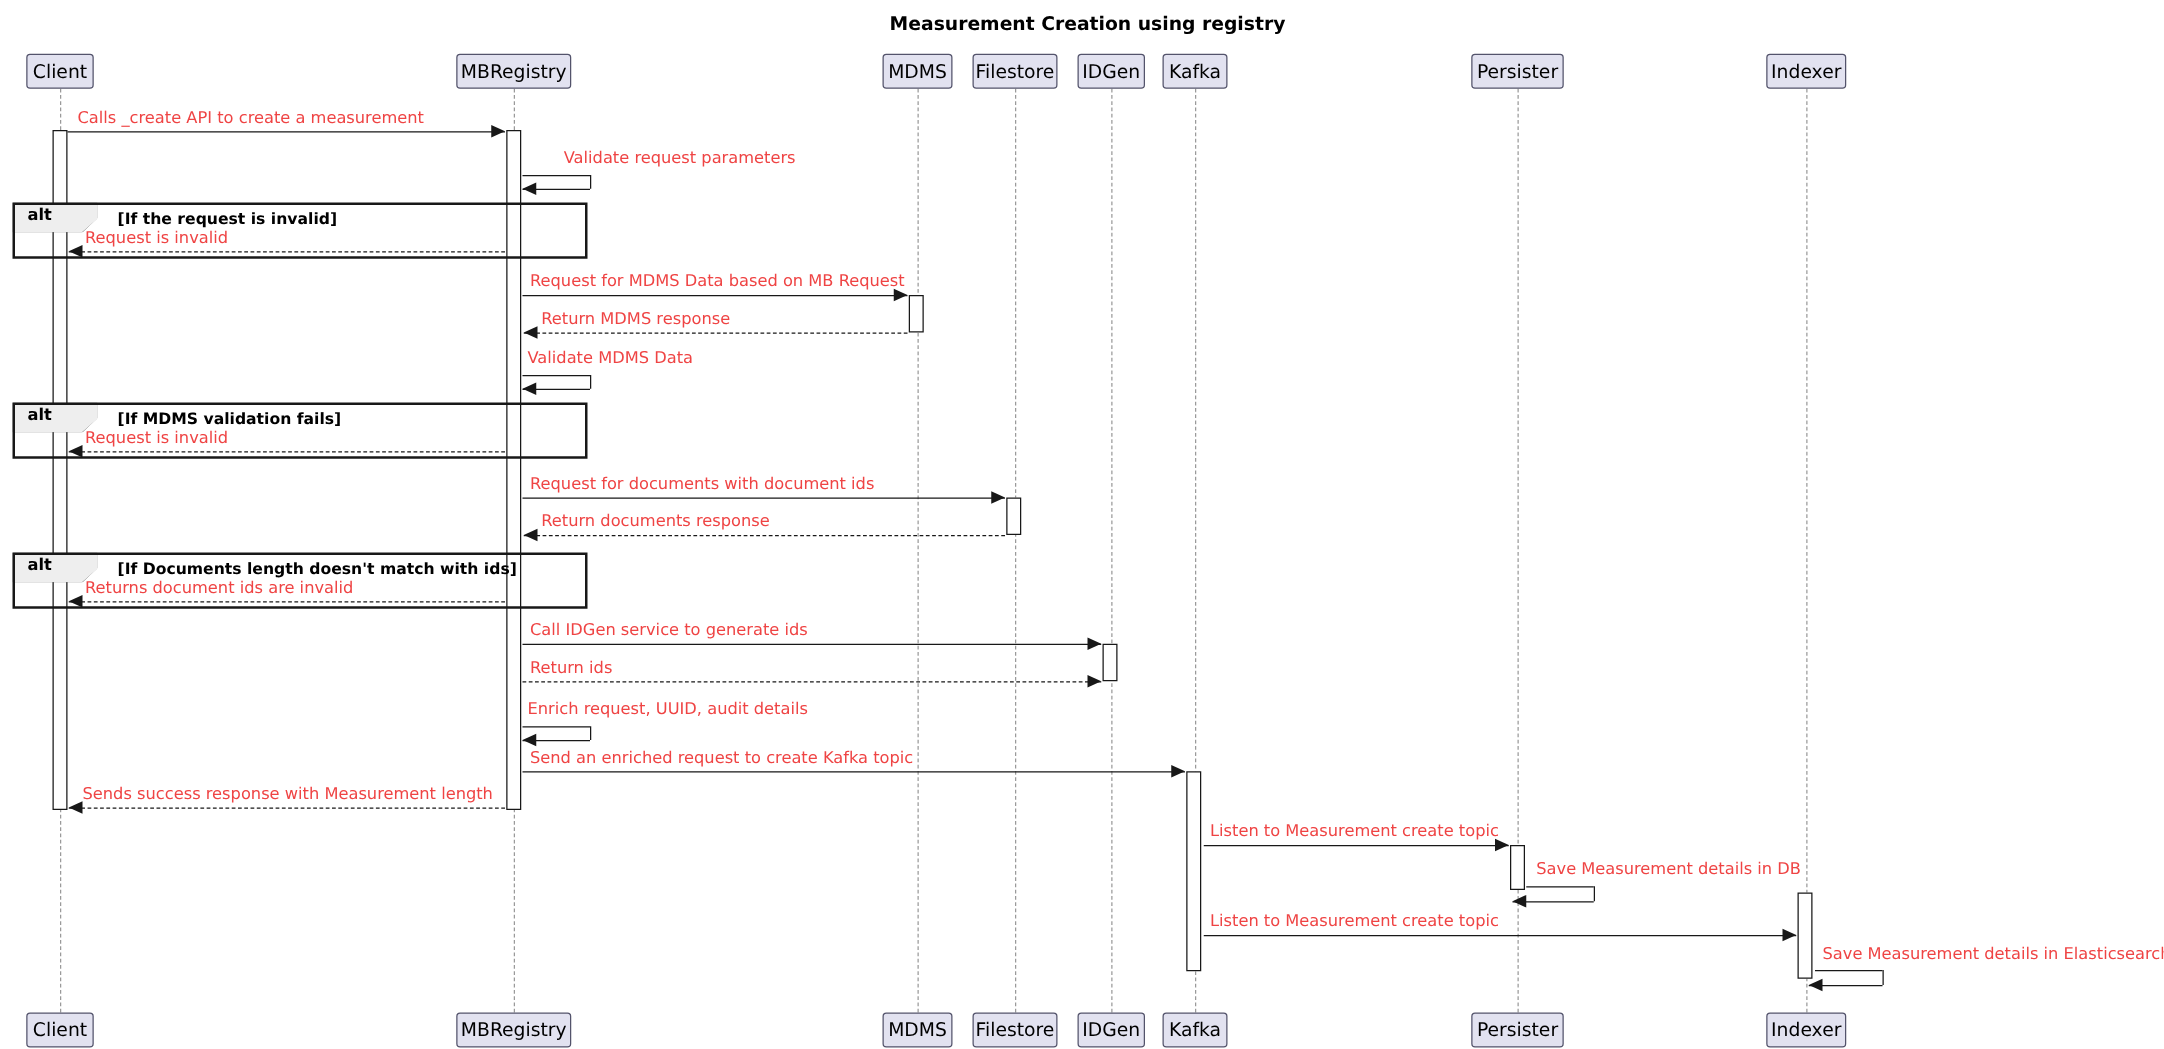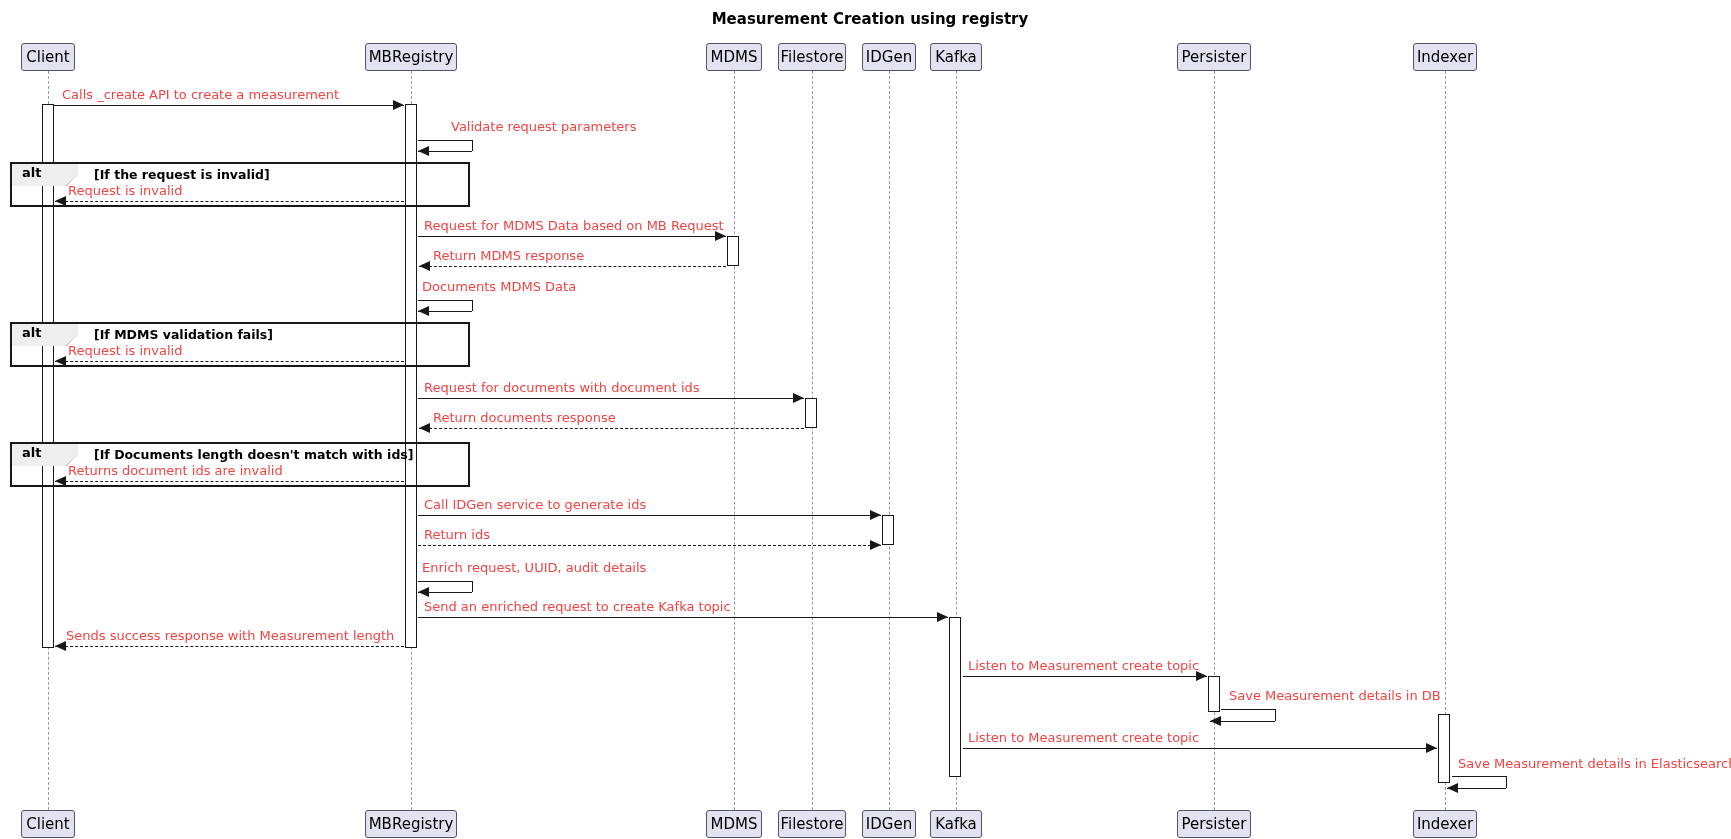--- a/index.html
+++ b/index.html
@@ -121,21 +121,21 @@
     <div class="mlabel" style="position: absolute; left: 968px; top: 730px;">Listen to Measurement create topic</div>
     <div class="mline" style="position: absolute; left: 418px; top: 140px; width: 54px;"></div>
     <div class="vline" style="position: absolute; left: 472px; top: 140px; height: 11px;"></div>
     <div class="mline" style="position: absolute; left: 418px; top: 151px; width: 54px;"></div>
     <div class="arr left" style="position: absolute; left: 418px; top: 146px;"></div>
     <div class="mlabel" style="position: absolute; left: 422px; top: 119px; margin-left: 29px;">Validate request parameters</div>
     <div class="mline" style="position: absolute; left: 418px; top: 300px; width: 54px;"></div>
     <div class="vline" style="position: absolute; left: 472px; top: 300px; height: 11px;"></div>
     <div class="mline" style="position: absolute; left: 418px; top: 311px; width: 54px;"></div>
     <div class="arr left" style="position: absolute; left: 418px; top: 306px;"></div>
-    <div class="mlabel" style="position: absolute; left: 422px; top: 279px;">Documents MDMS Data</div>
+    <div class="mlabel" style="position: absolute; left: 422px; top: 279px;">Validate MDMS Data</div>
     <div class="mline" style="position: absolute; left: 418px; top: 581px; width: 54px;"></div>
     <div class="vline" style="position: absolute; left: 472px; top: 581px; height: 11px;"></div>
     <div class="mline" style="position: absolute; left: 418px; top: 592px; width: 54px;"></div>
     <div class="arr left" style="position: absolute; left: 418px; top: 587px;"></div>
     <div class="mlabel" style="position: absolute; left: 422px; top: 560px;">Enrich request, UUID, audit details</div>
     <div class="mline" style="position: absolute; left: 1221px; top: 709px; width: 54px;"></div>
     <div class="vline" style="position: absolute; left: 1275px; top: 709px; height: 12px;"></div>
     <div class="mline" style="position: absolute; left: 1210px; top: 721px; width: 65px;"></div>
     <div class="arr left" style="position: absolute; left: 1210px; top: 716px;"></div>
     <div class="mlabel" style="position: absolute; left: 1229px; top: 688px;">Save Measurement details in DB</div>

